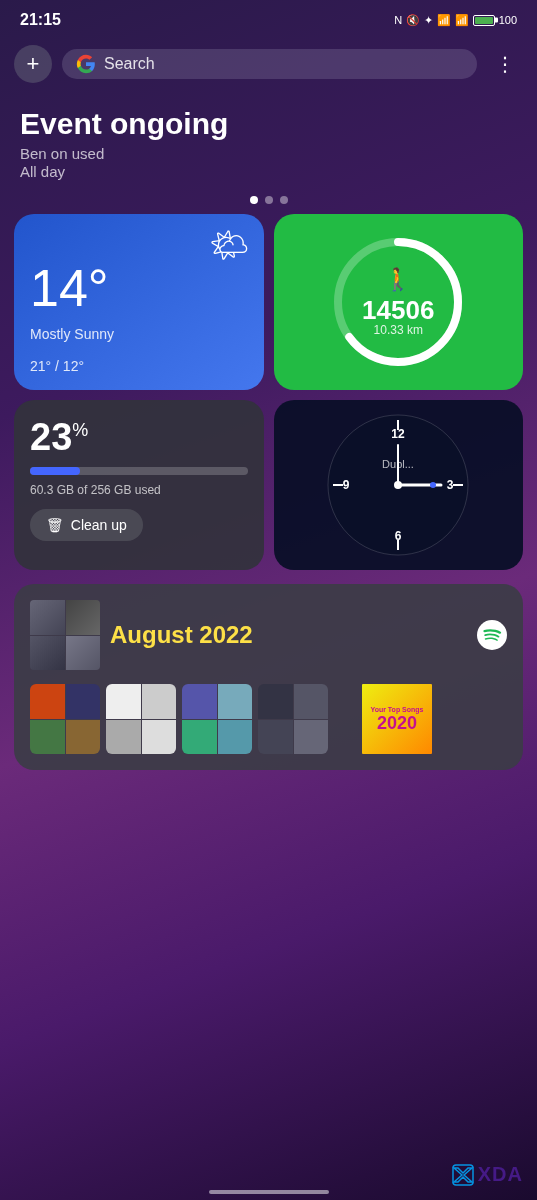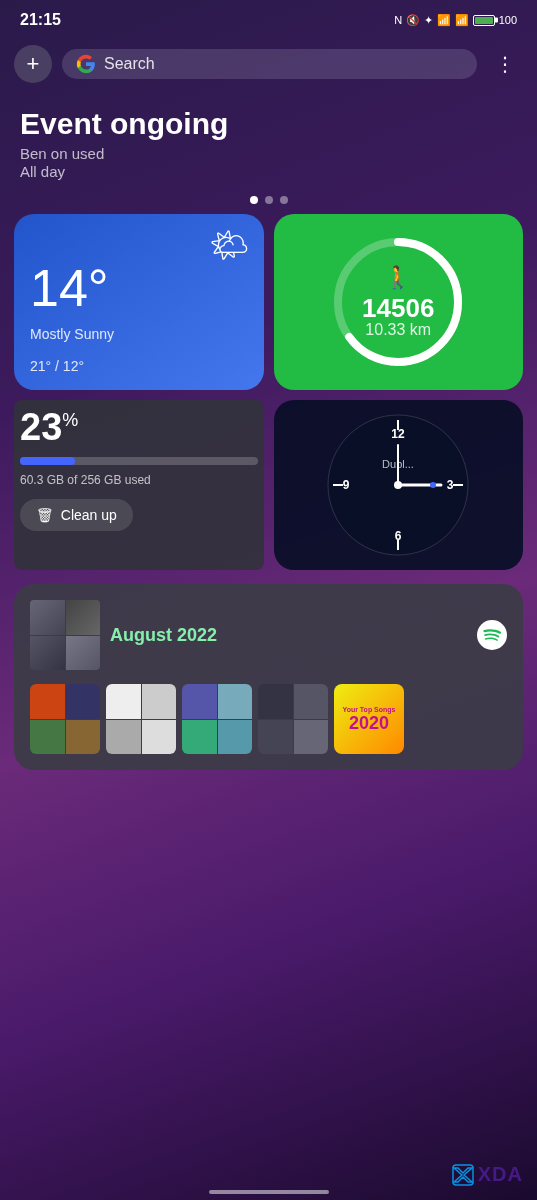--- a/index.html
+++ b/index.html
@@ -227,29 +227,29 @@
       z-index: 1;
     }
     .steps-icon { font-size: 22px; margin-bottom: 4px; }
     .steps-count {
       font-size: 26px;
       font-weight: 700;
       color: white;
       line-height: 1;
     }
     .steps-km {
-      font-size: 16px;
+      font-size: 12px;
       color: rgba(255,255,255,0.85);
     }
 
     
     .storage-widget {
       background: rgba(50,50,60,0.92);
-      border-radius: 8px;
-      padding: 6px;
+      border-radius: 20px;
+      padding: 16px;
       min-height: 160px;
     }
     .storage-percent {
       font-size: 38px;
       font-weight: 700;
       color: white;
     }
     .storage-percent sup {
       font-size: 18px;
       font-weight: 400;
@@ -335,23 +335,23 @@
     }
     .album-cell {
       background: #555;
     }
     .album-cell:nth-child(1) { background: #334; }
     .album-cell:nth-child(2) { background: #443; }
     .album-cell:nth-child(3) { background: #353; }
     .album-cell:nth-child(4) { background: #533; }
 
     .spotify-month {
-      font-size: 18px;
+      font-size: 24px;
       font-weight: 600;
-      color: #86efac;
+      color: #fde047;
     }
     .spotify-logo {
       width: 30px;
       height: 30px;
     }
     .album-row {
       display: flex;
       gap: 6px;
     }
     .album-thumb-grid {
@@ -360,28 +360,29 @@
       display: grid;
       grid-template-columns: 1fr 1fr;
       gap: 1px;
       border-radius: 6px;
       overflow: hidden;
     }
 
     .top2020-thumb {
       width: 70px;
       height: 70px;
-      border-radius: 8px;
+      border-radius: 1px;
       overflow: hidden;
       background: #111;
       display: flex;
       flex-direction: column;
       align-items: center;
       justify-content: center;
       flex-shrink: 0;
+      margin-left: 28px;
     }
     .top2020-inner {
       background: linear-gradient(135deg, #ee1, #f80);
       width: 100%;
       height: 100%;
       display: flex;
       flex-direction: column;
       align-items: center;
       justify-content: center;
       padding: 4px;

